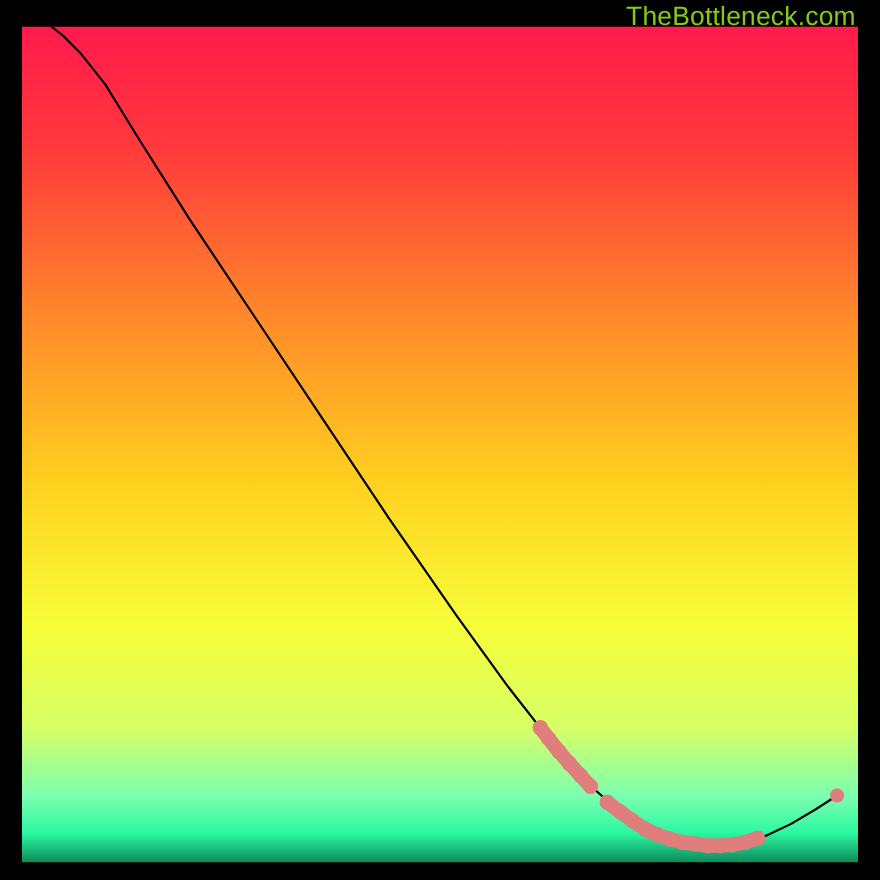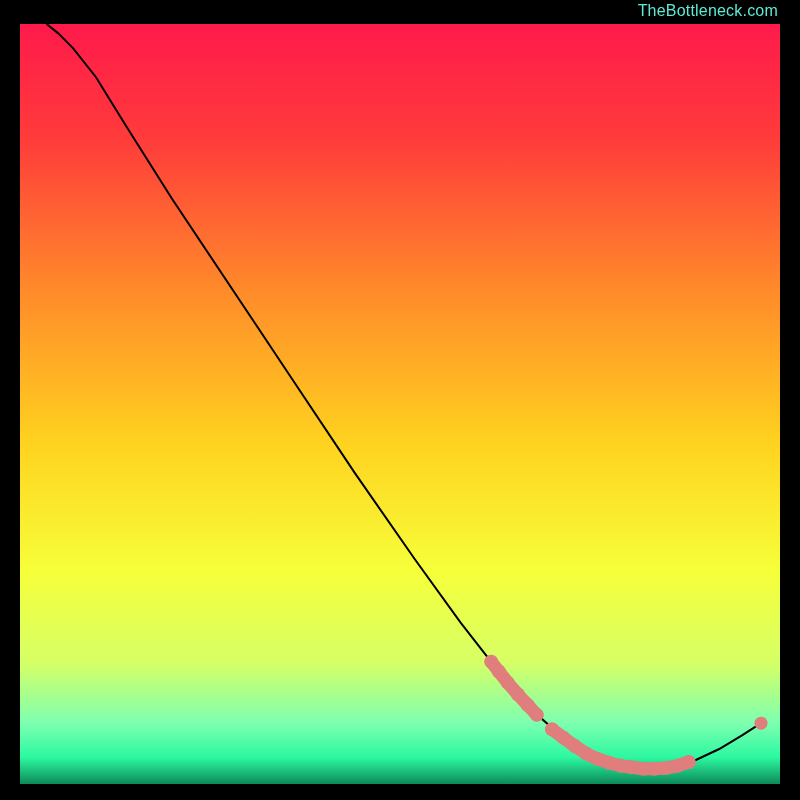--- a/index.html
+++ b/index.html
@@ -23,22 +23,22 @@
     position: absolute;
     left: 0;
     top: 0;
     width: 760px;
     height: 760px;
   }
   .watermark {
     position: absolute;
     top: 2px;
     right: 22px;
-    color: #5eead4;
-    font-size: 16px;
+    color: #84cc16;
+    font-size: 24px;
     letter-spacing: 0.2px;
     font-weight: 500;
   }
   svg { display: block; }
 </style>
 </head>
 <body>
 
 <div class="watermark">TheBottleneck.com</div>
 

